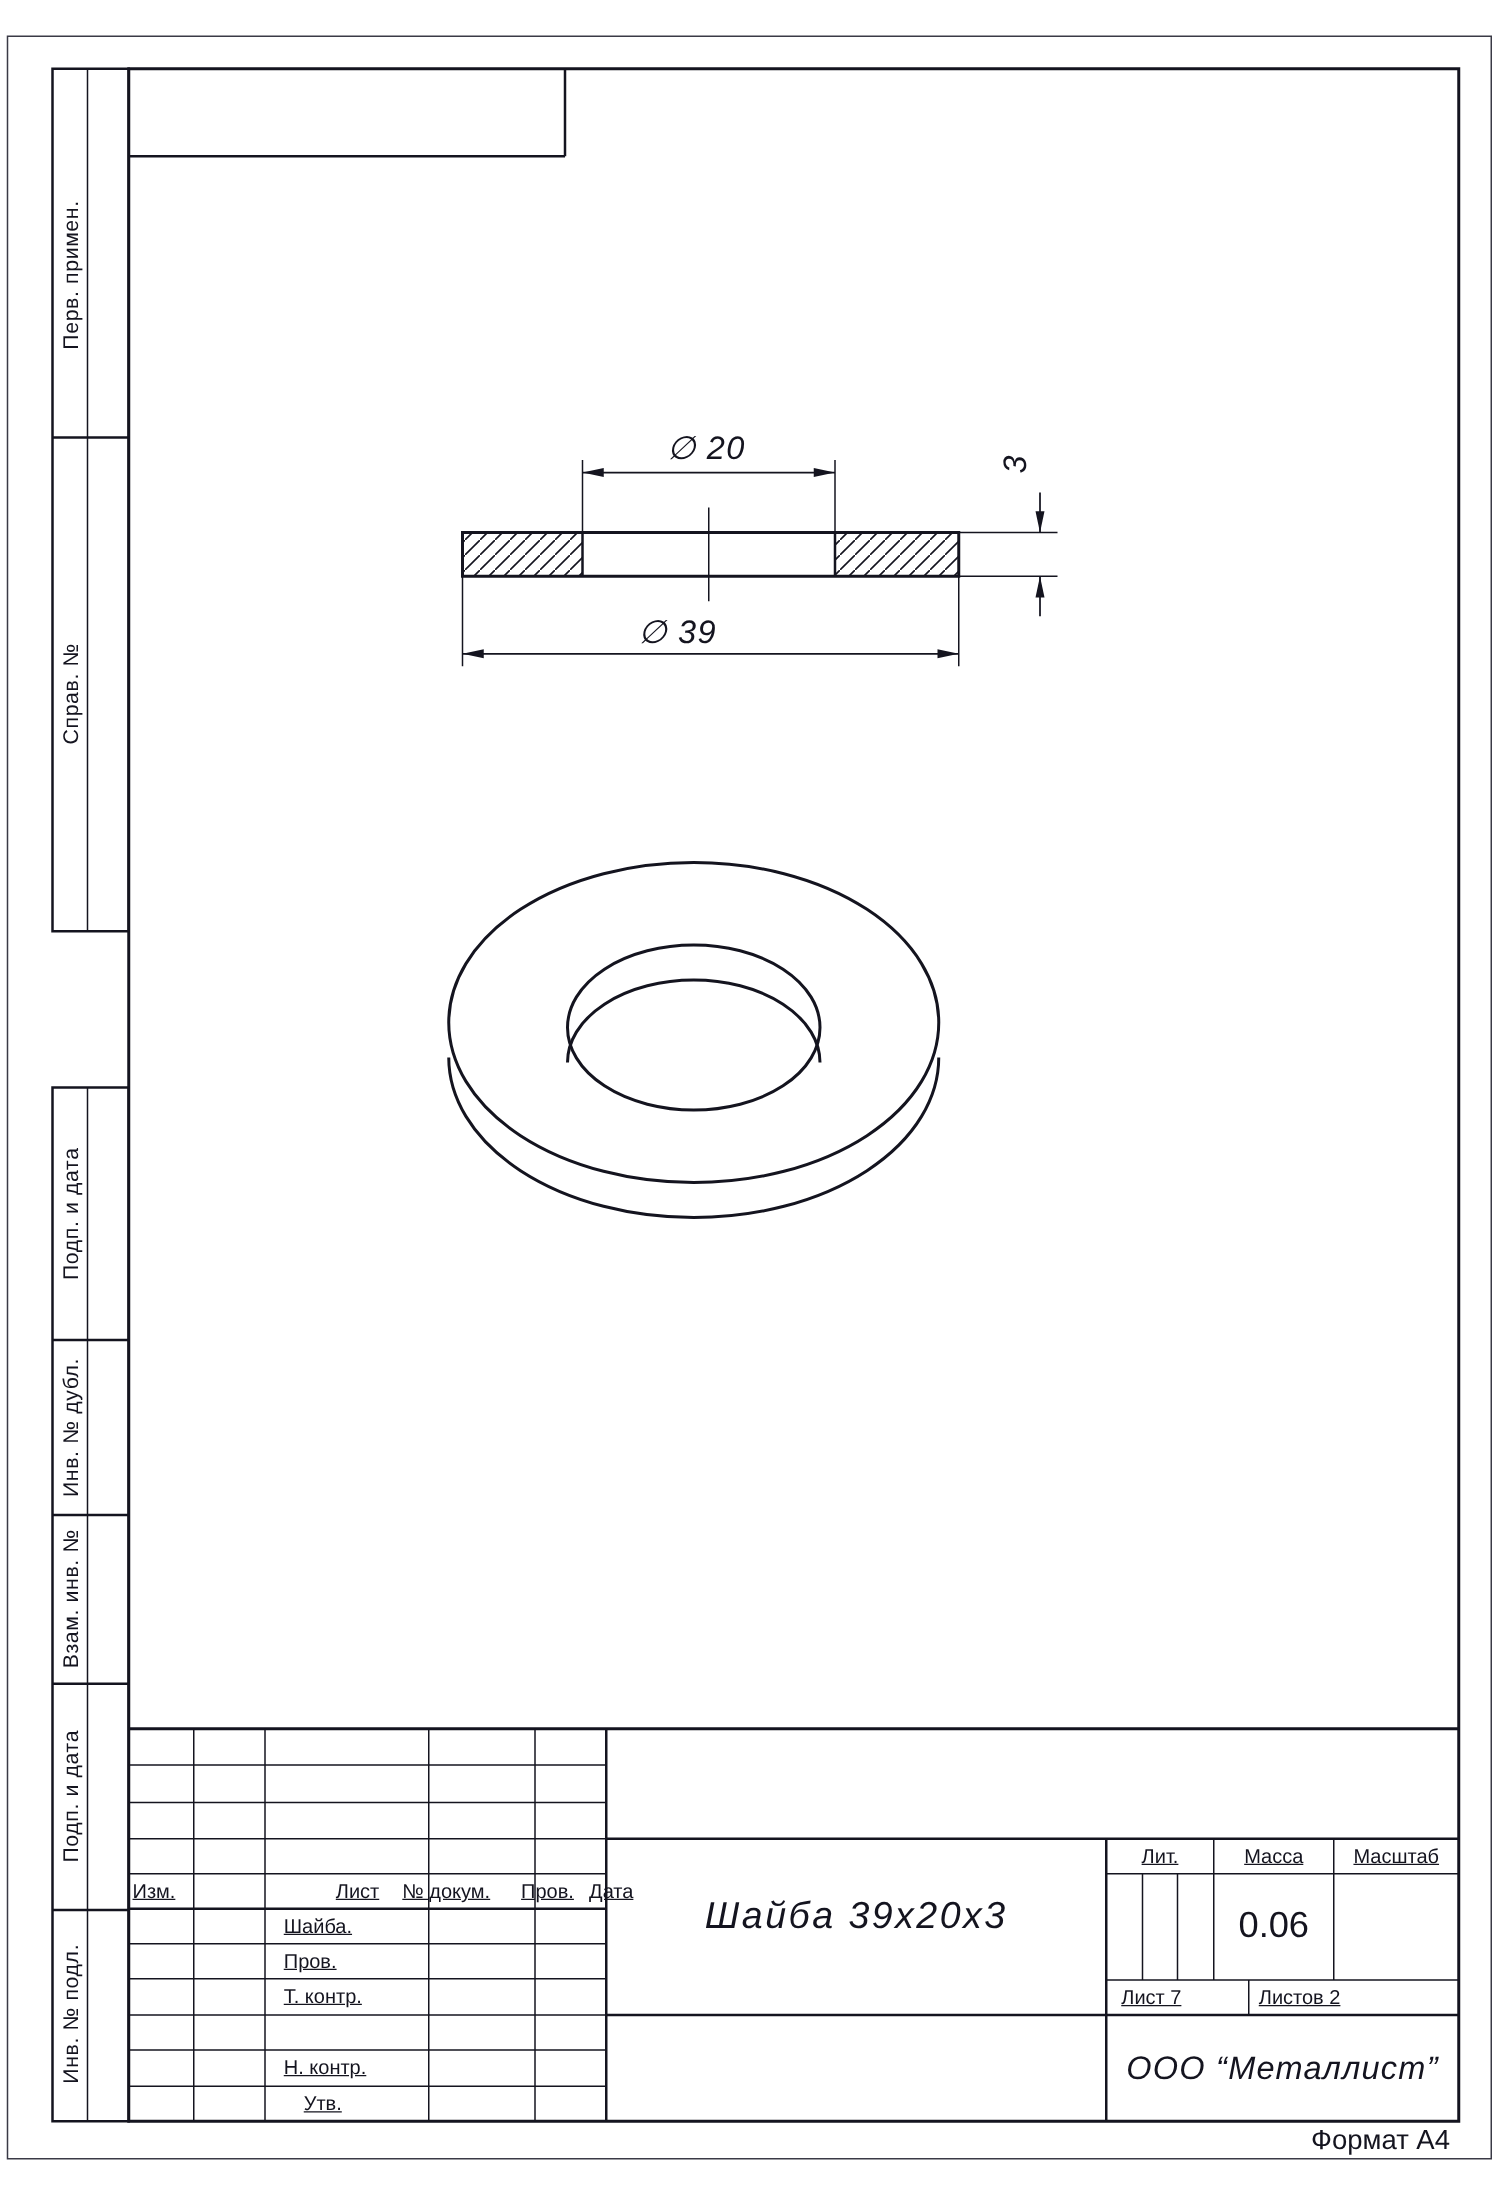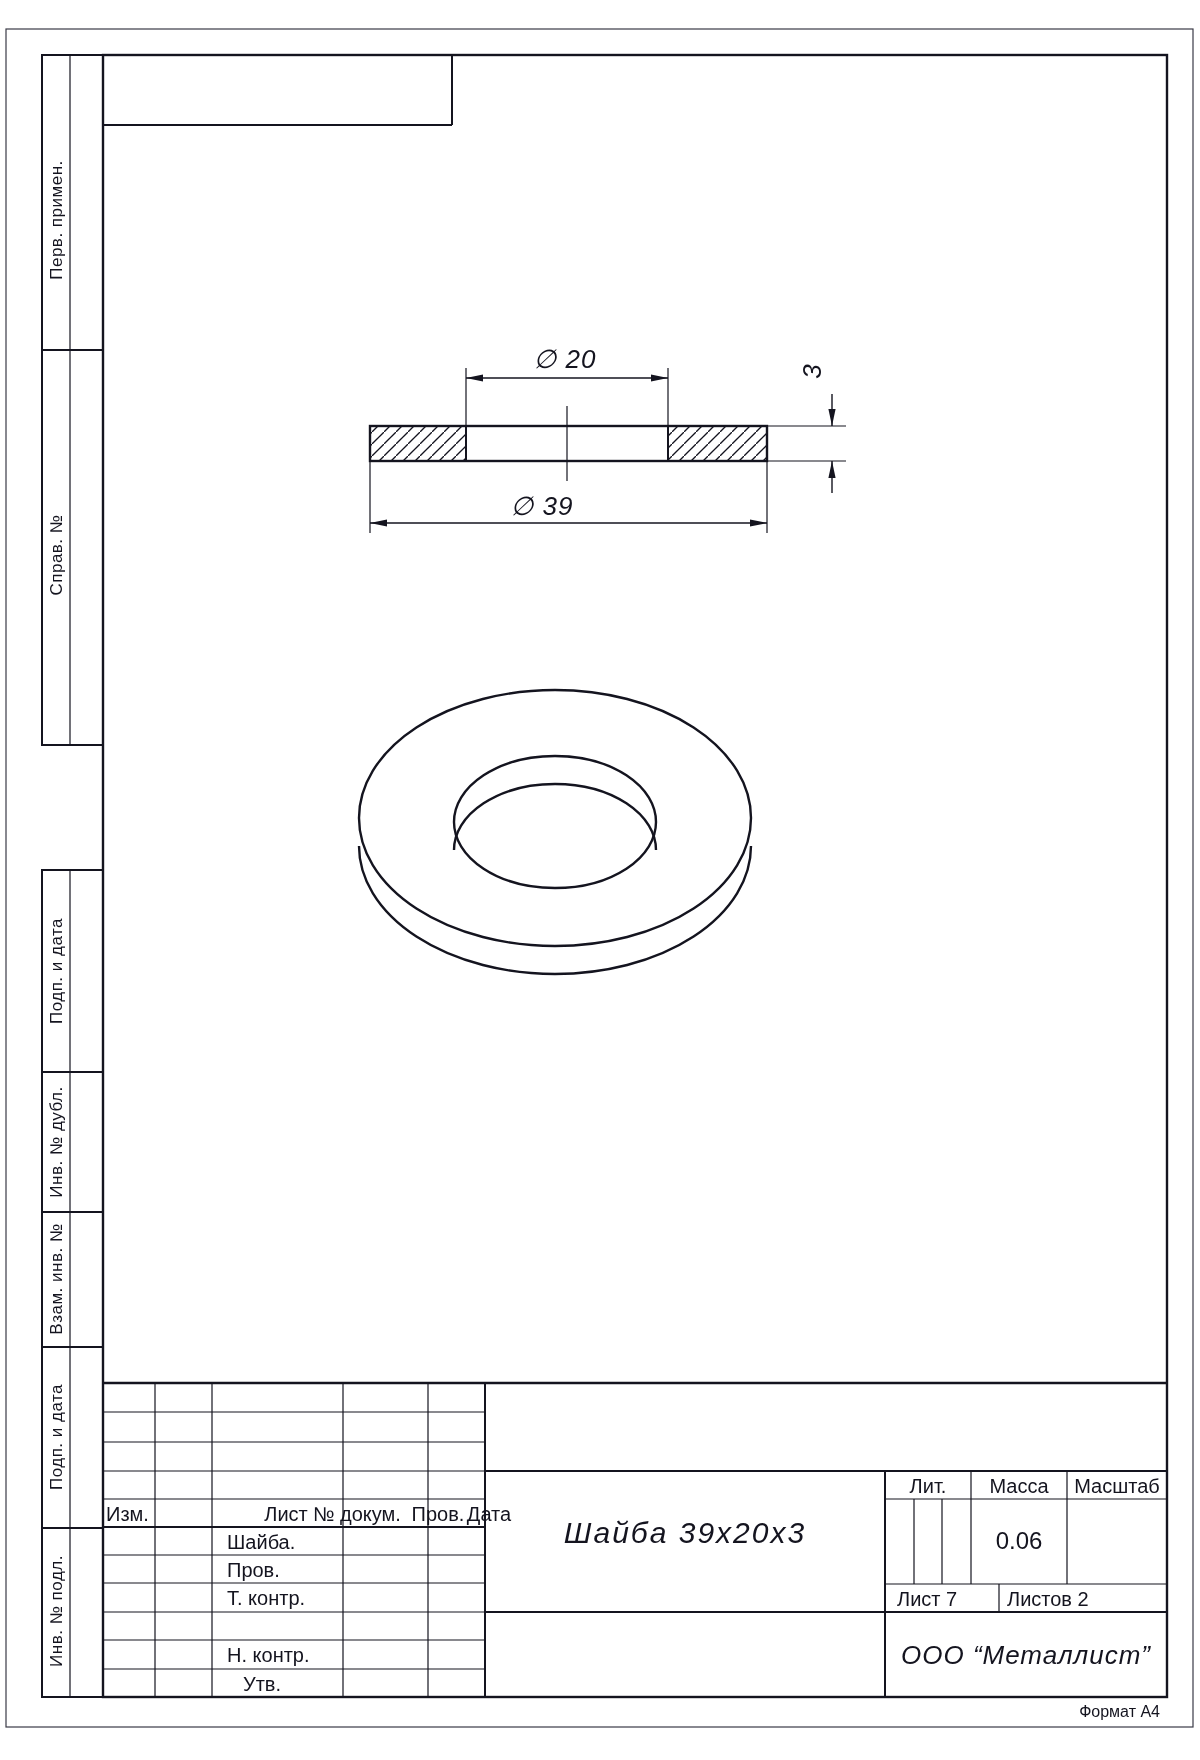--- a/index.html
+++ b/index.html
@@ -4,27 +4,27 @@
 <style>
   html,body { margin:0; padding:0; background:#ffffff; }
   #sheet { position:relative; width:1200px; height:1760px; background:#ffffff; overflow:hidden;
            font-family:"Liberation Sans", sans-serif; color:#14141f; }
   svg { position:absolute; left:0; top:0; }
   .t   { position:absolute; white-space:nowrap; color:#14141f; }
   .ctr { transform:translate(-50%,-50%); }
   .lft { transform:translate(0,-50%); }
   .rgt { transform:translate(-100%,-50%); }
   .rot { transform:translate(-50%,-50%) rotate(-90deg); text-align:center; }
-  .lbl   { font-size:20px; }
+  .lbl   { font-size:16px;text-decoration:underline; }
   .side  { font-size:17px; letter-spacing:0.5px; }
   .dim   { font-style:italic; font-size:26px; letter-spacing:1px; }
   .pname { font-style:italic; font-size:30px; letter-spacing:2px; }
   .comp  { font-style:italic; font-size:26px; letter-spacing:1px; }
-  .mass  { font-size:24px; }
-  .fmt   { font-size:16px; }
+  .mass  { font-size:29px; }
+  .fmt   { font-size:22px; }
 </style>
 </head>
 <body>
 
 <div id="sheet">
 
   <svg width="1200" height="1760" viewBox="0 0 1200 1760">
     <defs>
       <pattern id="hatch" width="12" height="12" patternUnits="userSpaceOnUse">
         <path d="M-3,15 L15,-3" stroke="#14141f" stroke-width="1.3" fill="none"></path>

